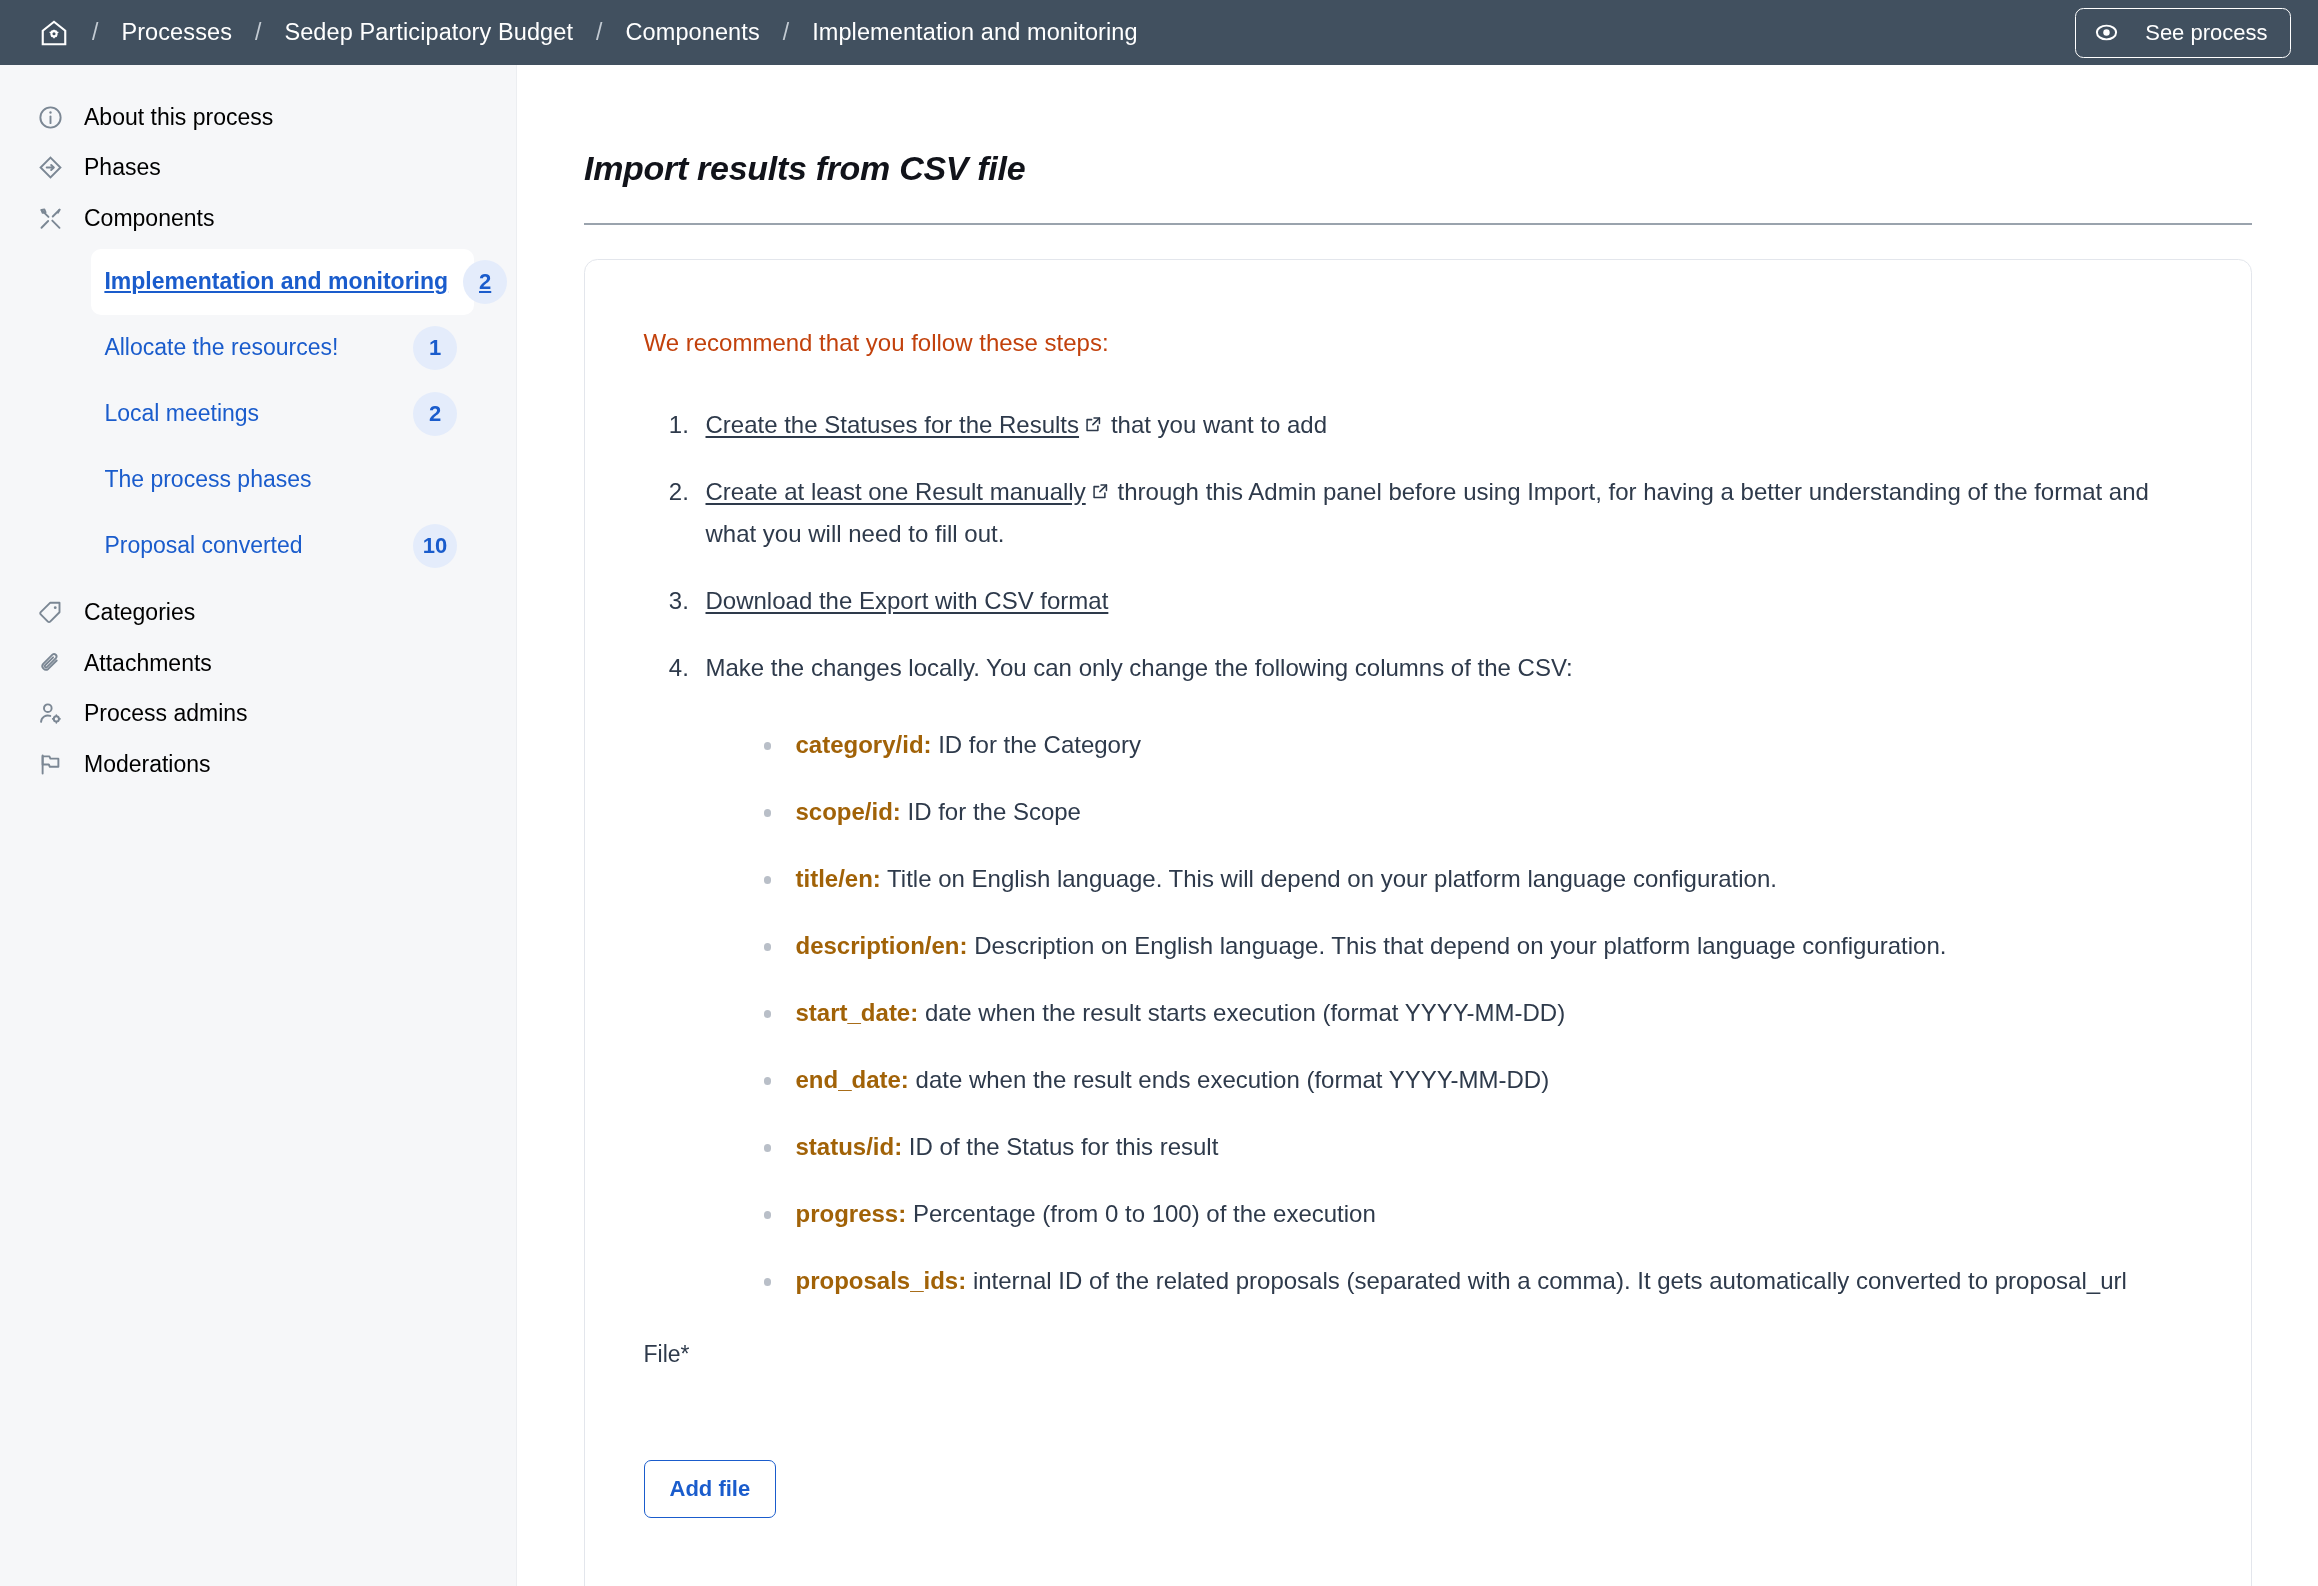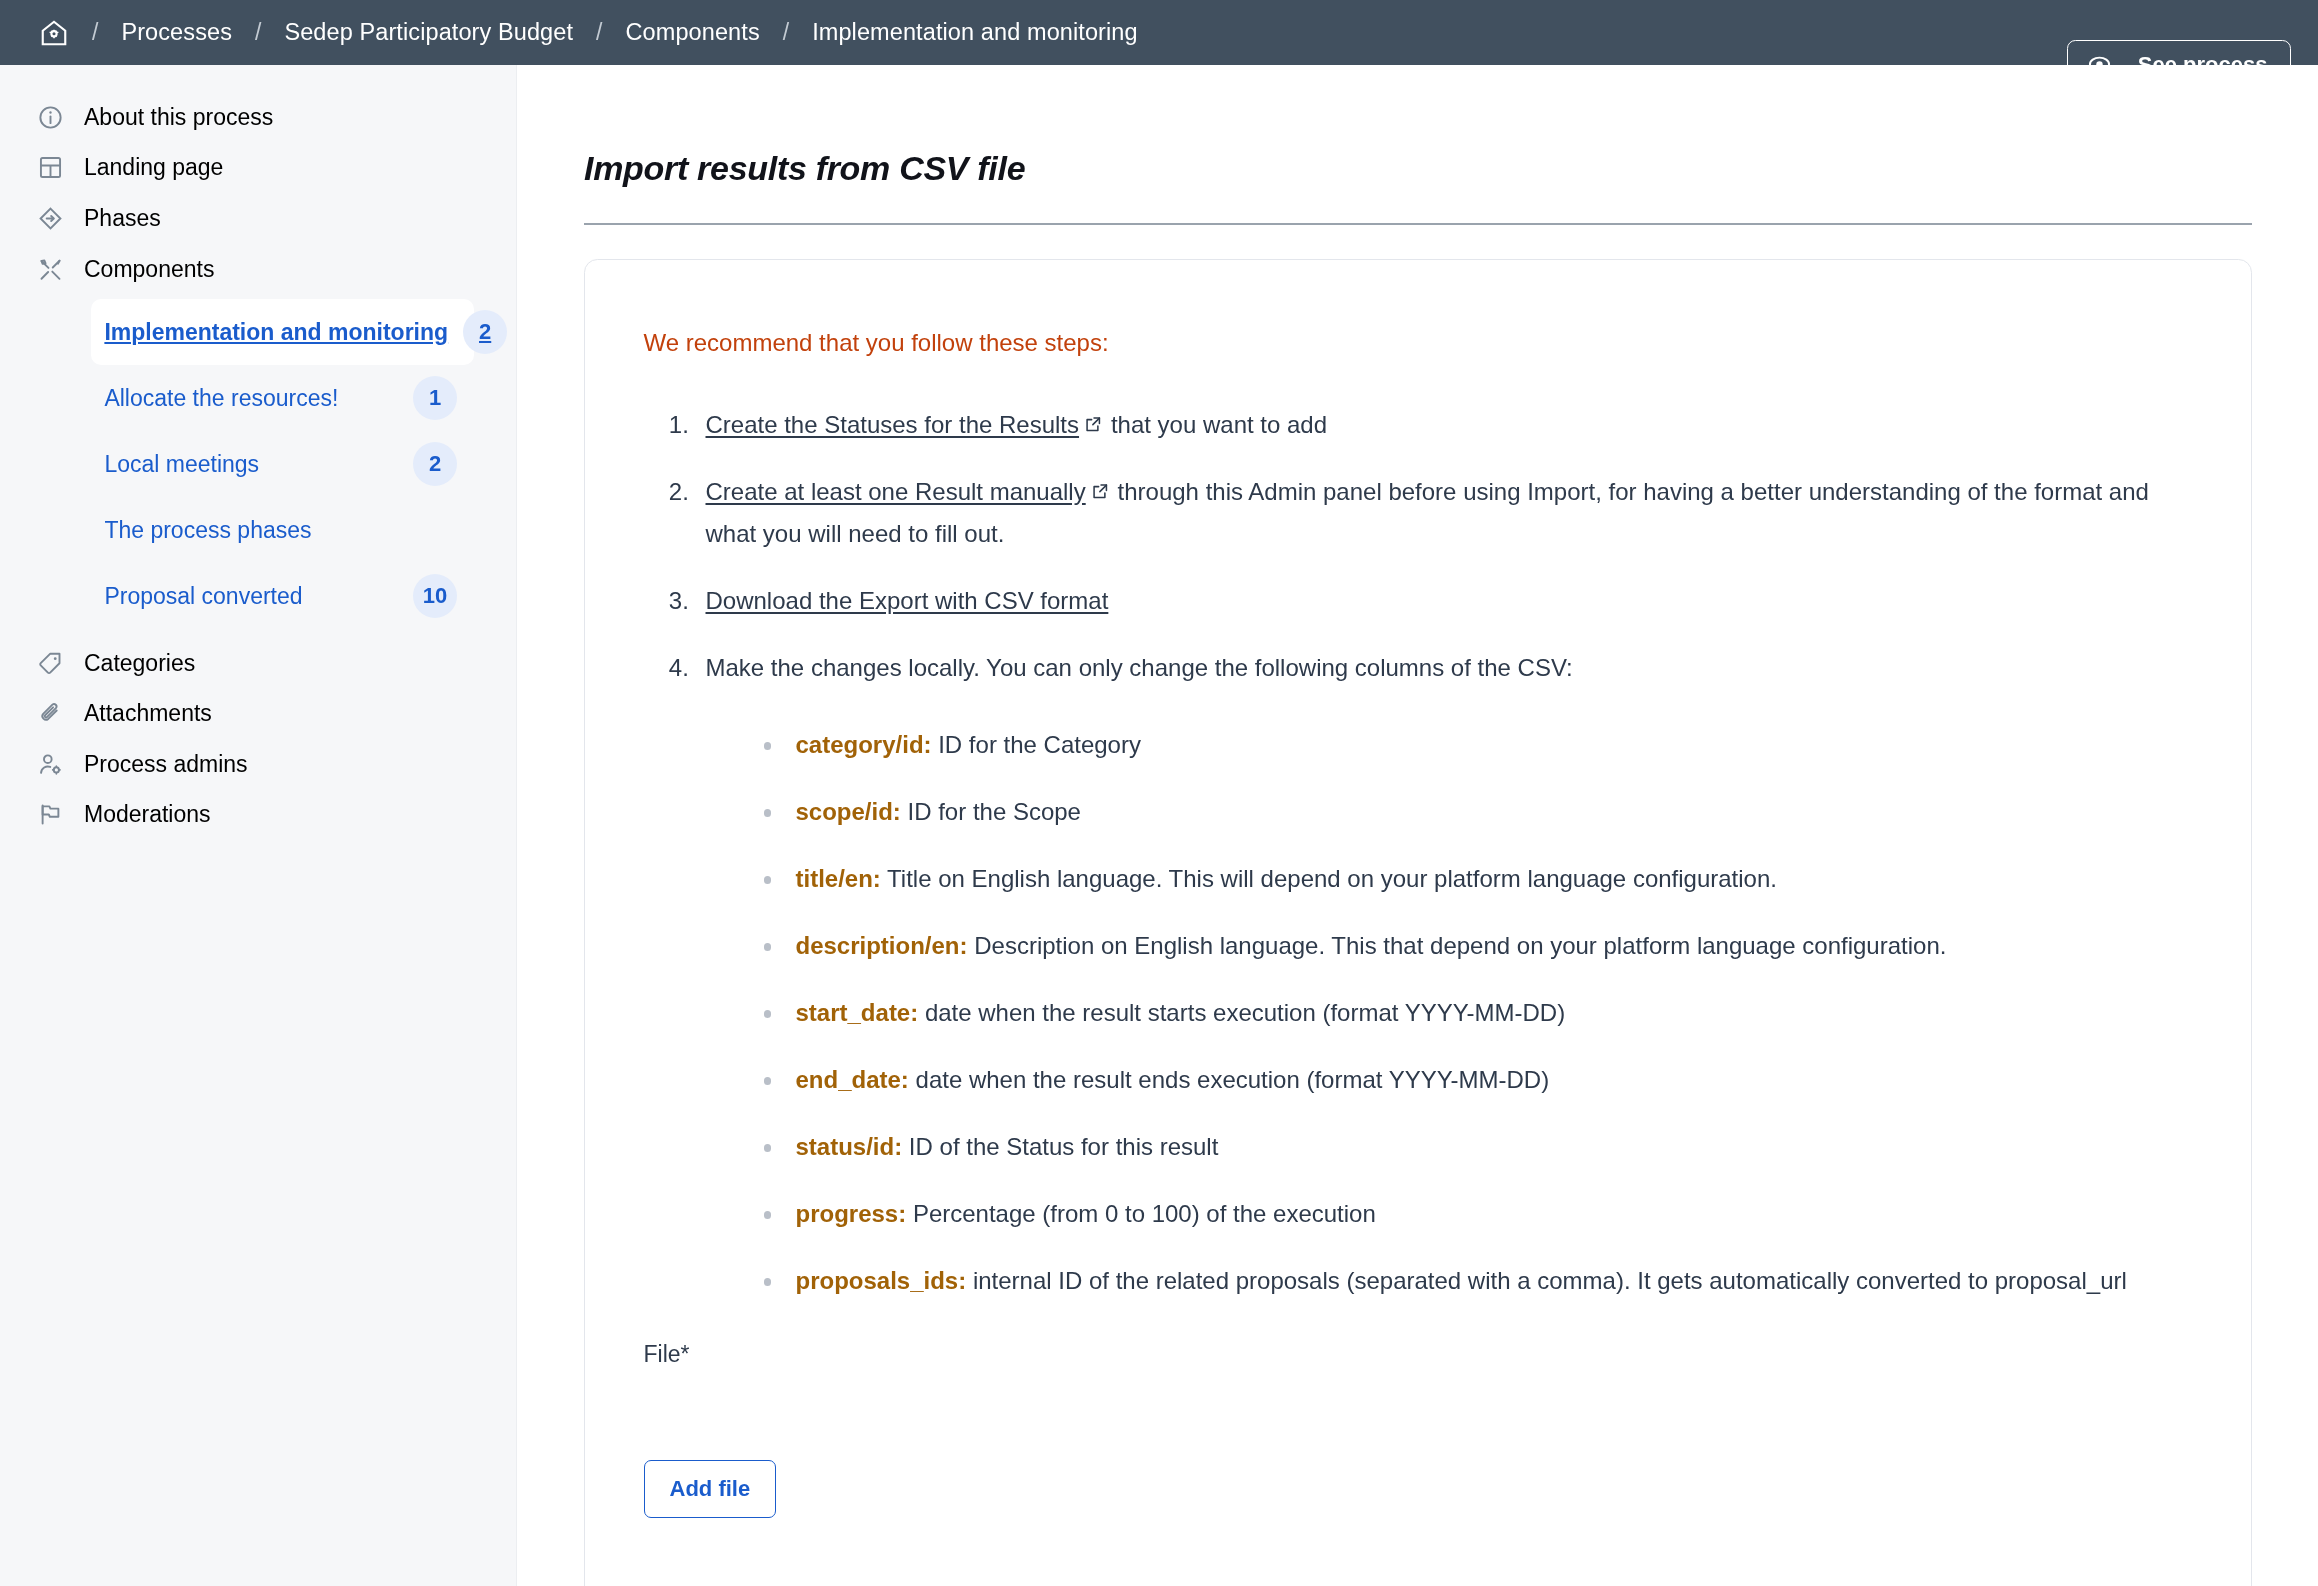--- a/index.html
+++ b/index.html
@@ -42,28 +42,27 @@
     position: absolute;
     right: 28.5px;
     top: 50%;
     transform: translateY(-50%);
     border: 1.7px solid #ffffff;
     border-radius: 8.4px;
     background: transparent;
     color: #ffffff;
     font-family: "Liberation Sans", sans-serif;
     font-size: 22px;
-    font-weight: 700;
+    font-weight: 400;
     padding: 11px 22px 11px 18.5px;
     display: flex;
     align-items: center;
     gap: 26px;
     cursor: pointer;
     white-space: nowrap;
-    margin-top: 32px;
   }
   .see-process svg { width: 25px; height: 25px; flex:0 0 auto; }
 
   
   .shell { display: flex; height: calc(1587px - 65px); }
 
   .sidebar {
     width: 517px;
     flex: 0 0 517px;
     background: #f6f7f9;
@@ -250,27 +249,20 @@
 
     <a class="nav-item">
       <svg class="nav-ico" viewBox="0 0 24 24" fill="none" stroke="currentColor" stroke-width="1.7">
         <circle cx="12" cy="12" r="9"></circle>
         <path d="M12 11v6" stroke-linecap="round"></path>
         <circle cx="12" cy="7.6" r="1.05" fill="currentColor" stroke="none"></circle>
       </svg>
       <span class="nav-label">About this process</span>
     </a>
 
-    <a class="nav-item">
-      <svg class="nav-ico" viewBox="0 0 24 24" fill="none" stroke="currentColor" stroke-width="1.7">
-        <rect x="3.5" y="3.5" width="17" height="17" rx="1.4"></rect>
-        <path d="M3.5 10.2h17M12 10.2v10.3"></path>
-      </svg>
-      <span class="nav-label">Landing page</span>
-    </a>
 
     <a class="nav-item">
       <svg class="nav-ico" viewBox="0 0 24 24" fill="none" stroke="currentColor" stroke-width="1.7">
         <path d="M12 3.2 20.8 12 12 20.8 3.2 12z"></path>
         <path d="M8.6 12h6" stroke-linecap="round"></path>
         <path d="M12.6 9.8 14.9 12l-2.3 2.2" stroke-linecap="round" stroke-linejoin="round"></path>
       </svg>
       <span class="nav-label">Phases</span>
     </a>
 

